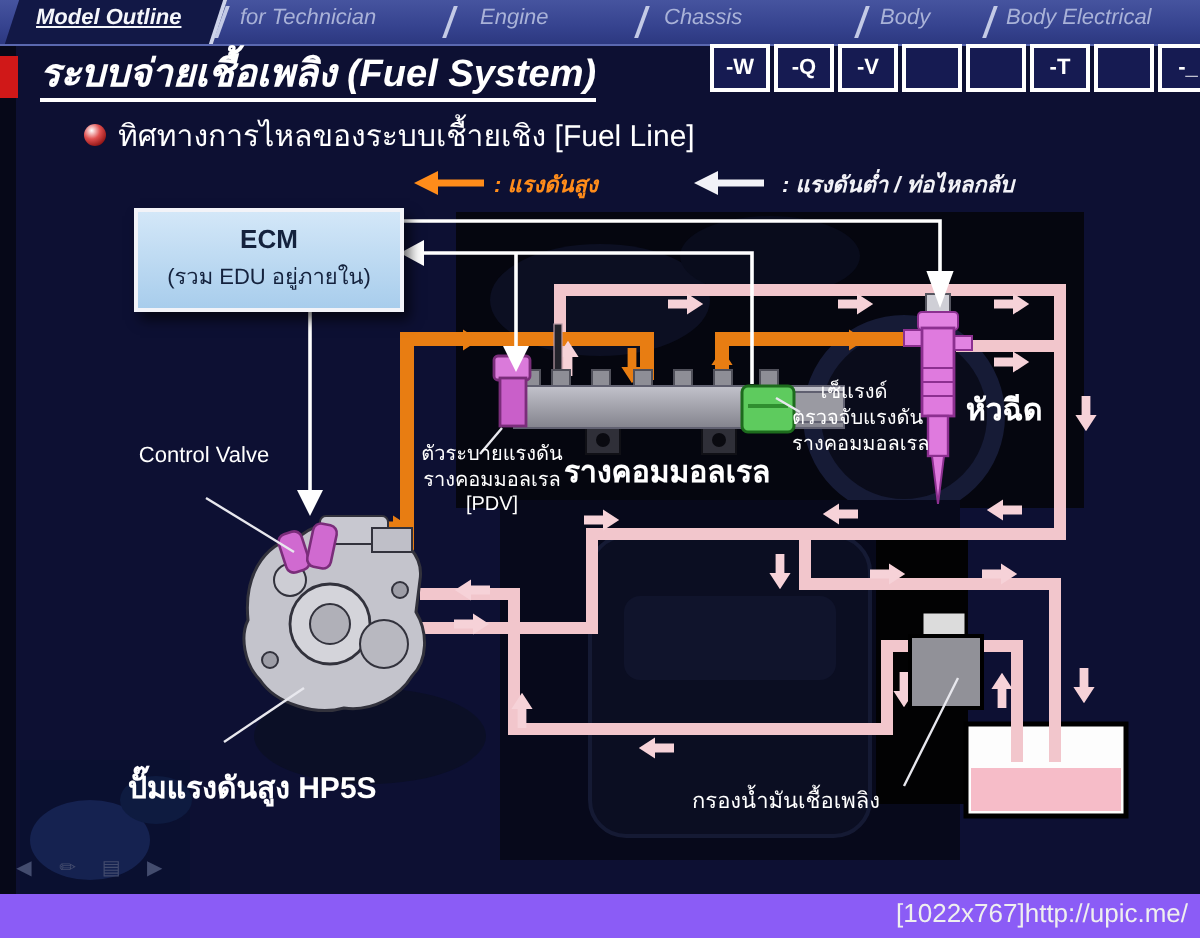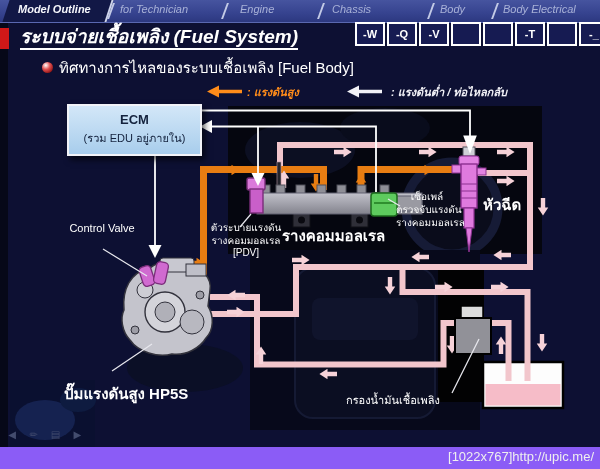--- a/index.html
+++ b/index.html
@@ -12,21 +12,21 @@
   
   .navbar{position:absolute;left:0;top:0;width:600px;height:22px;
     background:linear-gradient(180deg,#46549f 0%,#36438f 60%,#2c3880 100%);
     border-bottom:1px solid #5a68b0;z-index:5;}
   .active-tab-bg{position:absolute;left:6px;top:0;width:102px;height:22px;
     background:#121846;transform:skewX(-18deg);border-right:2px solid #cdd3ea;}
   .nav-sep{position:absolute;top:3px;width:2px;height:16px;background:#c3cae6;
     transform:skewX(-20deg);}
   .nav-tab{position:absolute;top:3px;font-size:11px;font-style:italic;
     color:#a9b2d8;white-space:nowrap;z-index:6;cursor:default;}
-  .nav-tab.active{color:#f5f6fb;font-weight:bold;}
+  .nav-tab.active{color:#f5f6fb;font-weight:bold;text-decoration:underline;}
   .left-strip{position:absolute;left:0;top:0;width:8px;height:447px;background:#060818;z-index:4;}
   .red-stripe{position:absolute;left:0;top:28px;width:9px;height:21px;background:#d01818;z-index:6;}
   
   .title{position:absolute;left:20px;top:21px;font-size:19px;font-weight:bold;
     font-style:italic;color:#fff;white-space:nowrap;z-index:5;}
   .title span{border-bottom:2px solid #fff;padding-bottom:1px;}
   .code-boxes{position:absolute;left:355px;top:22px;display:flex;gap:2px;z-index:5;}
   .code-box{width:26px;height:20px;border:2px solid #fff;background:#161b52;
     color:#fff;font-size:11px;font-weight:bold;display:flex;align-items:center;
     justify-content:center;}
@@ -250,39 +250,39 @@
     <div class="code-box">-Q</div>
     <div class="code-box">-V</div>
     <div class="code-box"></div>
     <div class="code-box"></div>
     <div class="code-box">-T</div>
     <div class="code-box"></div>
     <div class="code-box">-_</div>
   </div>
 
   <div class="bullet"></div>
-  <div class="subtitle">ทิศทางการไหลของระบบเชื้อเพลิง [Fuel Body]</div>
+  <div class="subtitle">ทิศทางการไหลของระบบเชื้ายเชิง [Fuel Line]</div>
   <div class="legend-high">: แรงดันสูง</div>
   <div class="legend-low">: แรงดันต่ำ / ท่อไหลกลับ</div>
 
   <div class="ecm-box">
     <div class="t1">ECM</div>
     <div class="t2">(รวม EDU อยู่ภายใน)</div>
   </div>
   <div class="dlabel lbl-prestroke">
     <div>Control Valve</div>
   </div>
   <div class="dlabel lbl-pdv">
     <div>ตัวระบายแรงดัน</div>
     <div>รางคอมมอลเรล</div>
     <div>[PDV]</div>
   </div>
   <div class="dlabel lbl-rail">รางคอมมอลเรล</div>
   <div class="dlabel lbl-sensor">
-    <div>เซ็อเพล์</div>
+    <div>เซ็แรงด์</div>
     <div>ตรวจจับแรงดัน</div>
     <div>รางคอมมอลเรล</div>
   </div>
   <div class="dlabel lbl-injector">หัวฉีด</div>
   <div class="dlabel lbl-pump">ปั๊มแรงดันสูง HP5S</div>
   <div class="dlabel lbl-filter">กรองน้ำมันเชื้อเพลิง</div>
 
   <div class="bottom-icons">
     <span>◀</span>
     <span>✏</span>

